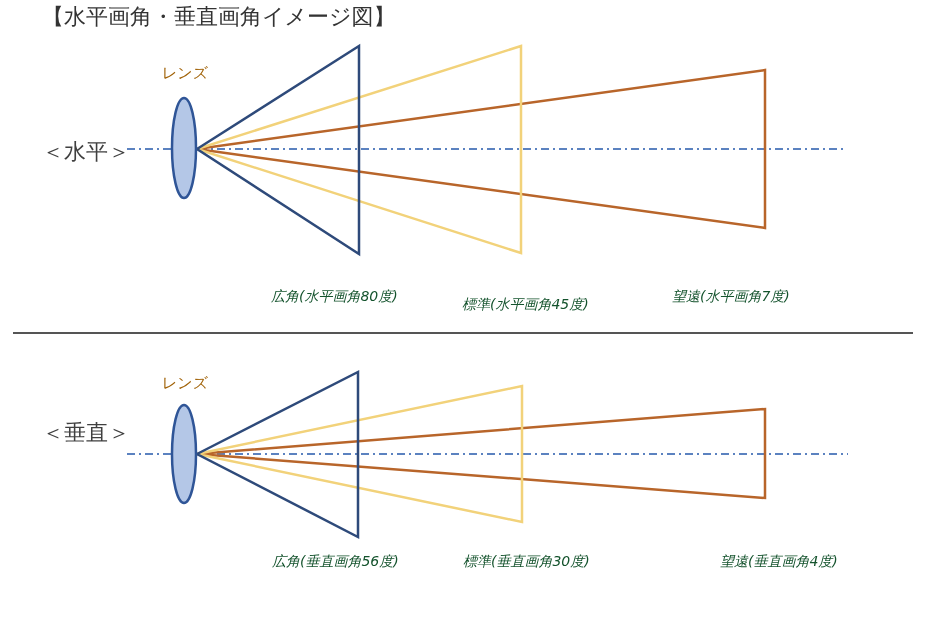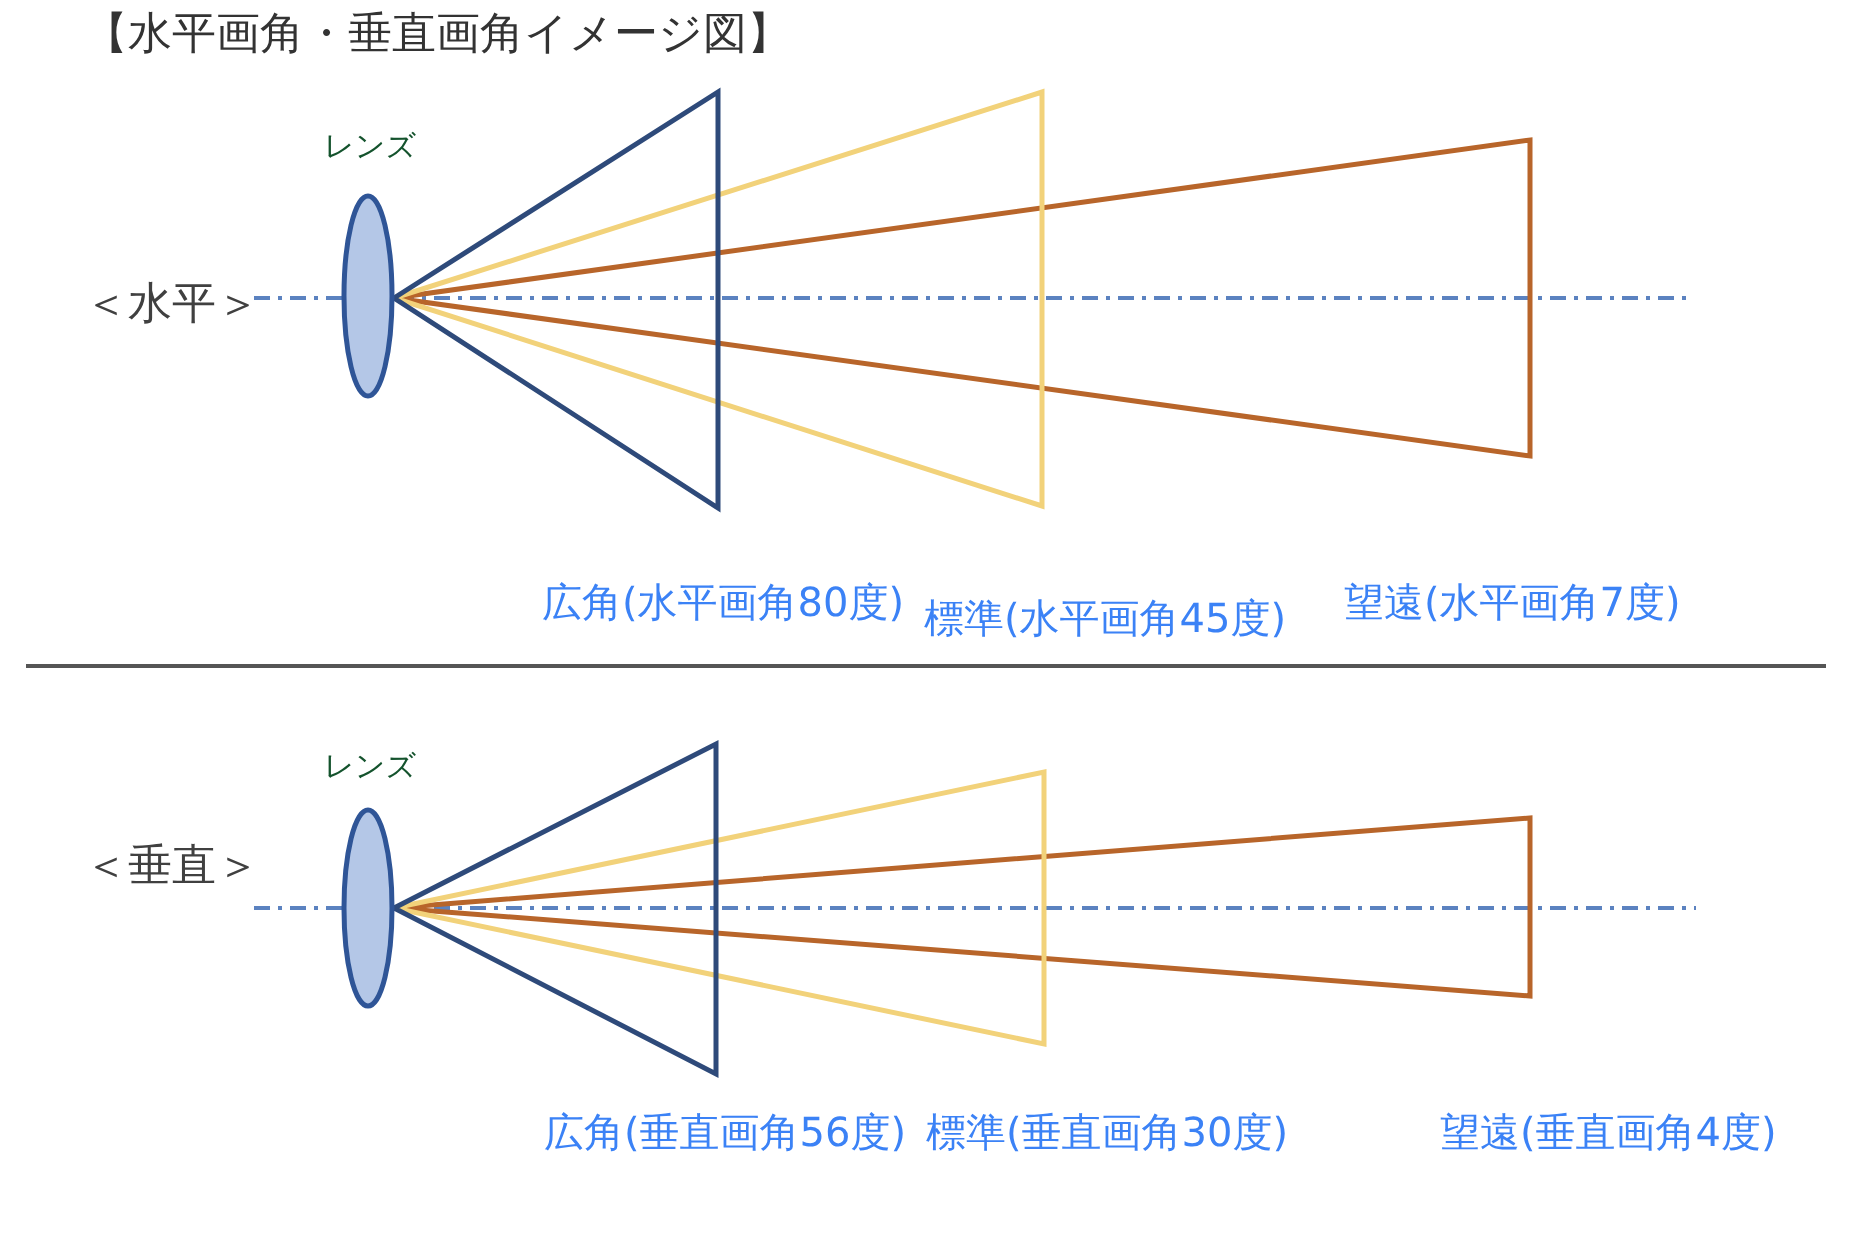--- a/index.html
+++ b/index.html
@@ -1,21 +1,21 @@
 <!DOCTYPE html>
 <html><head>
 <meta charset="utf-8">
 <style>
   html, body { margin: 0; padding: 0; background: #ffffff; }
   body { width: 935px; height: 624px; position: relative; overflow: hidden;
          font-family: "DejaVu Sans", "Liberation Sans", sans-serif; color: #404040; }
   .title { position: absolute; left: 2px; top: 2px; font-size: 22px; color: #333; white-space: nowrap; letter-spacing: 0px; margin-left: 40px; }
-  .lbl { position: absolute; font-size: 20px; color: #3b82f6; white-space: nowrap; }
+  .lbl { position: absolute; font-size: 14px; color: #14532d; white-space: nowrap; font-style: italic; }
   .axis-lbl { position: absolute; font-size: 22px; color: #404040; white-space: nowrap; }
-  .lens-lbl { position: absolute; font-size: 15px; color: #14532d; white-space: nowrap; }
+  .lens-lbl { position: absolute; font-size: 15px; color: #a16207; white-space: nowrap; }
   svg.diagram { position: absolute; left: 0; top: 0; }
 </style>
 </head>
 <body>
 
 <div class="title">【水平画角・垂直画角イメージ図】</div>
 
 <svg class="diagram" width="935" height="624" viewBox="0 0 935 624">
 
   <g>

